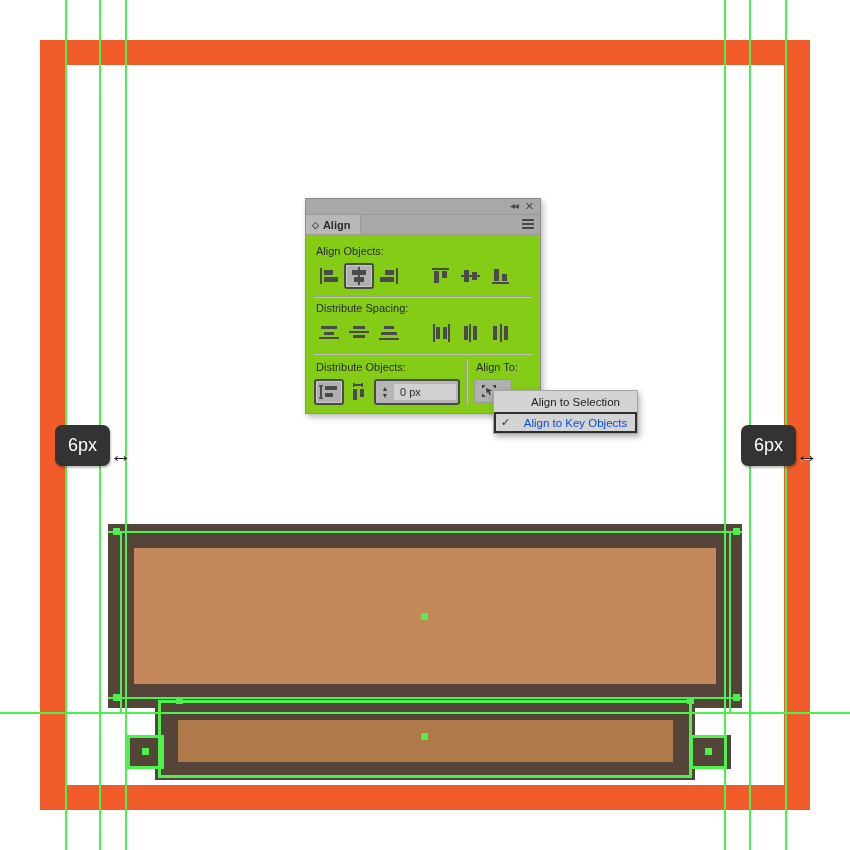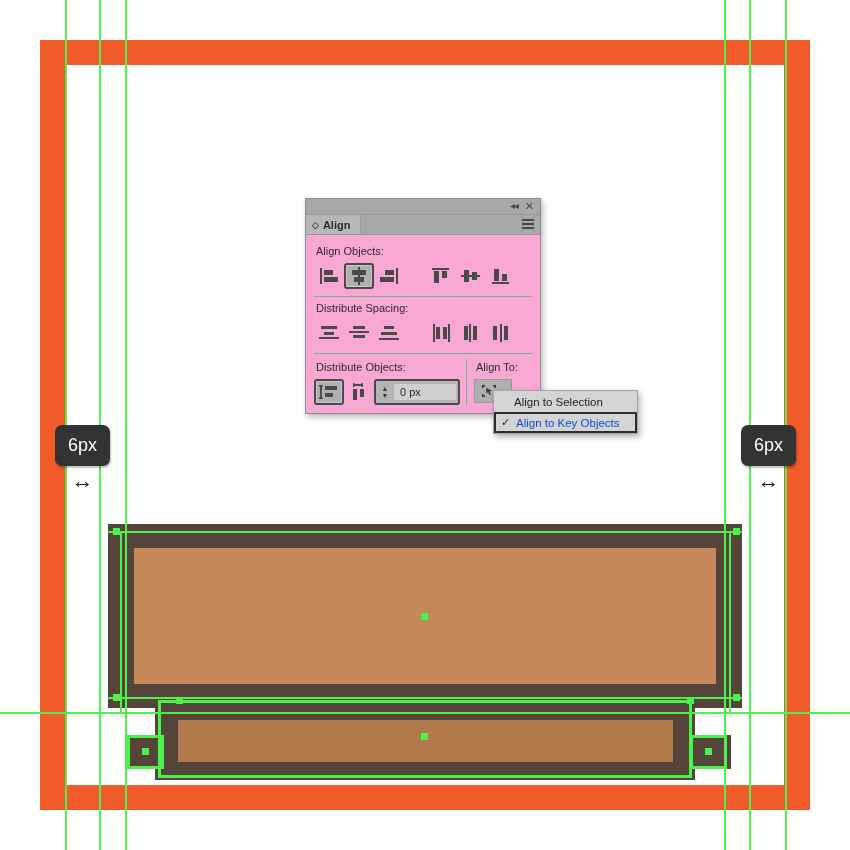--- a/index.html
+++ b/index.html
@@ -114,22 +114,22 @@
     position: absolute;
     width: 7px; height: 7px;
     background: #4cf14c;
   }
 
   
   .callout {
     position: absolute;
     z-index: 45;
     display: flex;
-    flex-direction: column;
-    align-items: center;
+    flex-direction: row;
+    align-items: flex-end;
   }
   .callout .bubble {
     background: #333333;
     color: #ffffff;
     font-size: 18px;
     line-height: 1;
     padding: 11px 13px 12px;
     border-radius: 7px;
     box-shadow: 1px 2px 2px rgba(0,0,0,0.25);
   }
@@ -191,21 +191,21 @@
   }
   .panel-tab .tab-dot { font-size: 9px; color: #4a4a4a; }
   .panel-menu-icon {
     position: absolute;
     right: 6px; top: 4px;
     width: 12px; height: 10px;
     display: flex; flex-direction: column; justify-content: space-between;
   }
   .panel-menu-icon i { display:block; height:2px; background:#4a4a4a; }
 
-  .panel-body { background: #f9a8d4; padding: 6px 8px 8px; }
+  .panel-body { background: #84cc16; padding: 6px 8px 8px; }
   .section-label {
     font-size: 11px;
     color: #2b2b2b;
     margin: 4px 0 6px 2px;
   }
   .btn-row { display: flex; align-items: center; }
   .btn-group { display: flex; }
   .gap { width: 22px; }
 
   .al-btn {
@@ -283,20 +283,21 @@
     box-shadow: 2px 3px 6px rgba(0,0,0,0.3);
     font-size: 11.5px;
     color: #1f1f1f;
   }
   .dd-item {
     height: 21px;
     display: flex; align-items: center;
     padding-left: 20px;
     position: relative;
     box-sizing: border-box;
+    justify-content: center;
   }
   .dd-item.selected {
     color: #0a4fd8;
     border: 2px solid #2e2e2e;
     background: #d4d4d4;
   }
   .dd-check {
     position: absolute;
     left: 5px;
     font-size: 11px;

